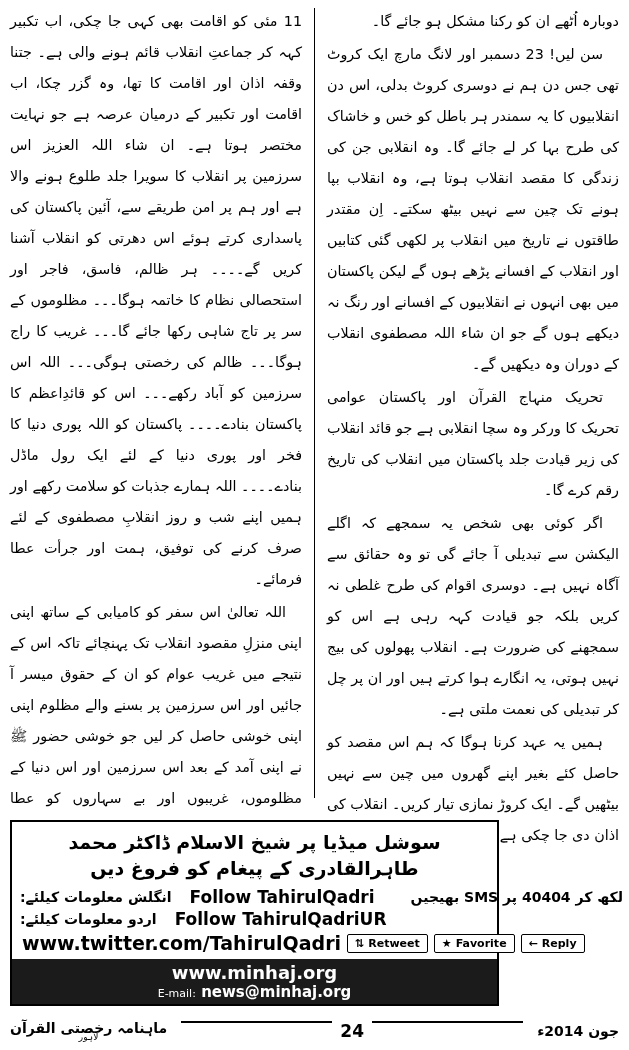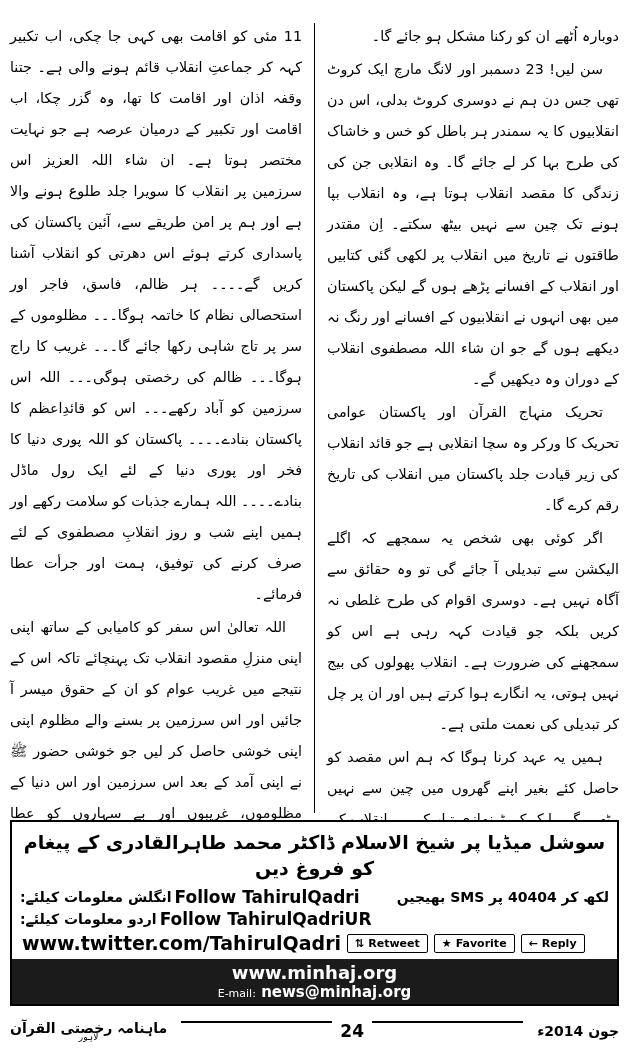--- a/index.html
+++ b/index.html
@@ -13,21 +13,21 @@
     font-family: "DejaVu Sans", sans-serif;
     color: #000;
     position: relative;
     overflow: hidden;
   }
   .page {
     width: 629px;
     height: 1050px;
     position: relative;
     box-sizing: border-box;
-    padding: 21px 10px 0 10px;
+    padding: 6px 10px 0 10px;
   }
 
   
   .body-cols {
     display: flex;
     flex-direction: row-reverse;
     justify-content: space-between;
     height: 800px;
     direction: rtl;
   }
@@ -62,39 +62,39 @@
     letter-spacing: 2px;
     margin-top: 10px;
     direction: ltr;
   }
 
   
   .ad-box {
     position: absolute;
     left: 10px;
     top: 820px;
-    width: 609px;
+    width: 489px;
     border: 2px solid #000;
     box-sizing: border-box;
     background: #fff;
     direction: rtl;
   }
   .ad-headline {
     text-align: center;
     font-size: 19px;
     font-weight: bold;
     padding: 7px 6px 5px 6px;
     line-height: 26px;
   }
   .ad-row {
     display: flex;
     flex-direction: row-reverse;
     align-items: center;
     padding: 1px 8px;
-    gap: 3px;
+    gap: 18px;
   }
   .ad-label {
     font-size: 14px;
     font-weight: bold;
     white-space: nowrap;
   }
   .ad-follow {
     direction: ltr;
     font-size: 17px;
     font-weight: bold;

